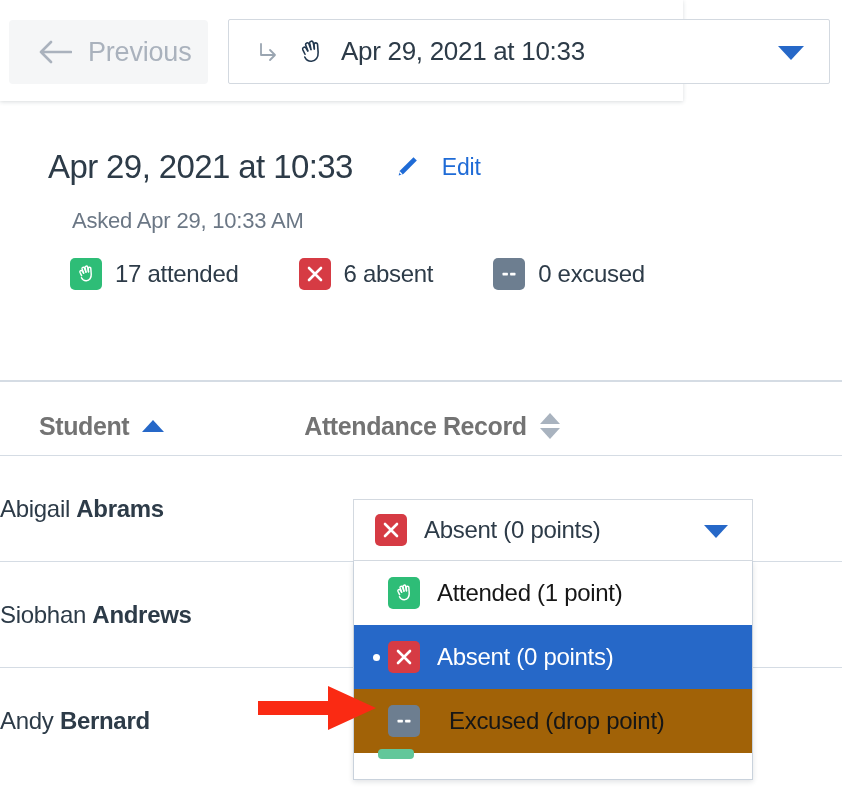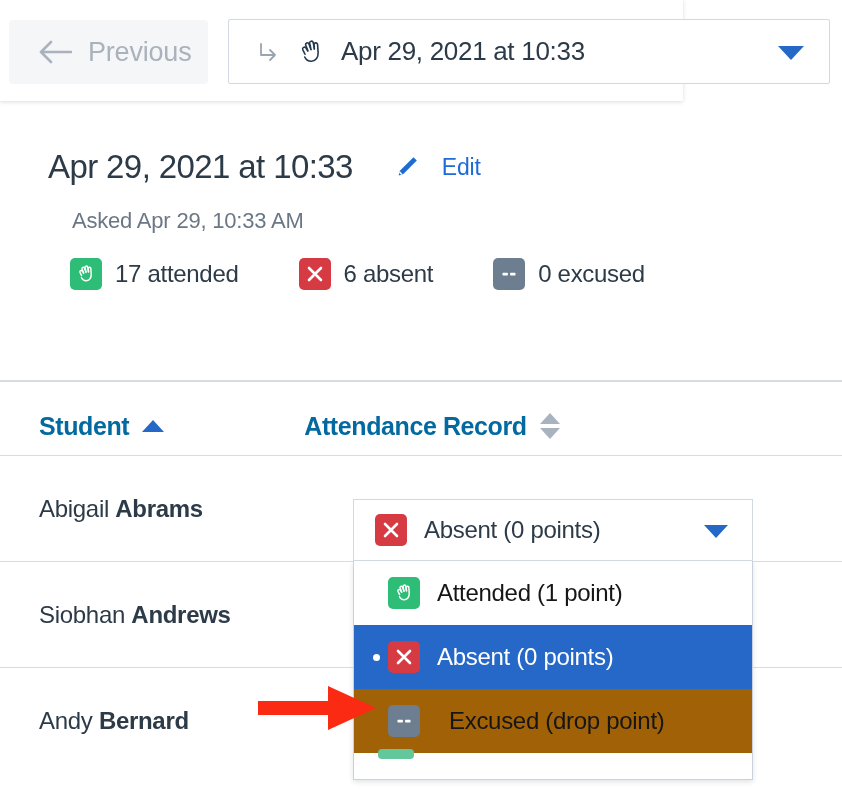--- a/index.html
+++ b/index.html
@@ -180,21 +180,21 @@
     display: flex;
     align-items: center;
     gap: 13px;
     cursor: pointer;
   }
   .th-student { margin-left: 39px; }
   .th-record  { margin-left: 140px; }
   .th-label {
     font-size: 25px;
     font-weight: bold;
-    color: #0369a1;
+    color: #737373;
     letter-spacing: -0.4px;
     white-space: nowrap;
   }
   .sort-asc {
     width: 0; height: 0;
     border-left: 11px solid transparent;
     border-right: 11px solid transparent;
     border-bottom: 12px solid #2668c8;
   }
   .sort-both {
@@ -222,21 +222,20 @@
   }
   .row {
     position: relative;
     height: 106px;
     border-top: 1px solid #d5dce4;
     display: flex;
     align-items: center;
     box-sizing: border-box;
   }
   .student-name {
-    margin-left: 39px;
     font-size: 24px;
     color: #2d3b48;
     letter-spacing: -0.3px;
     white-space: nowrap;
   }
   .student-name b { font-weight: bold; }
 
   
   .combo {
     position: absolute;

